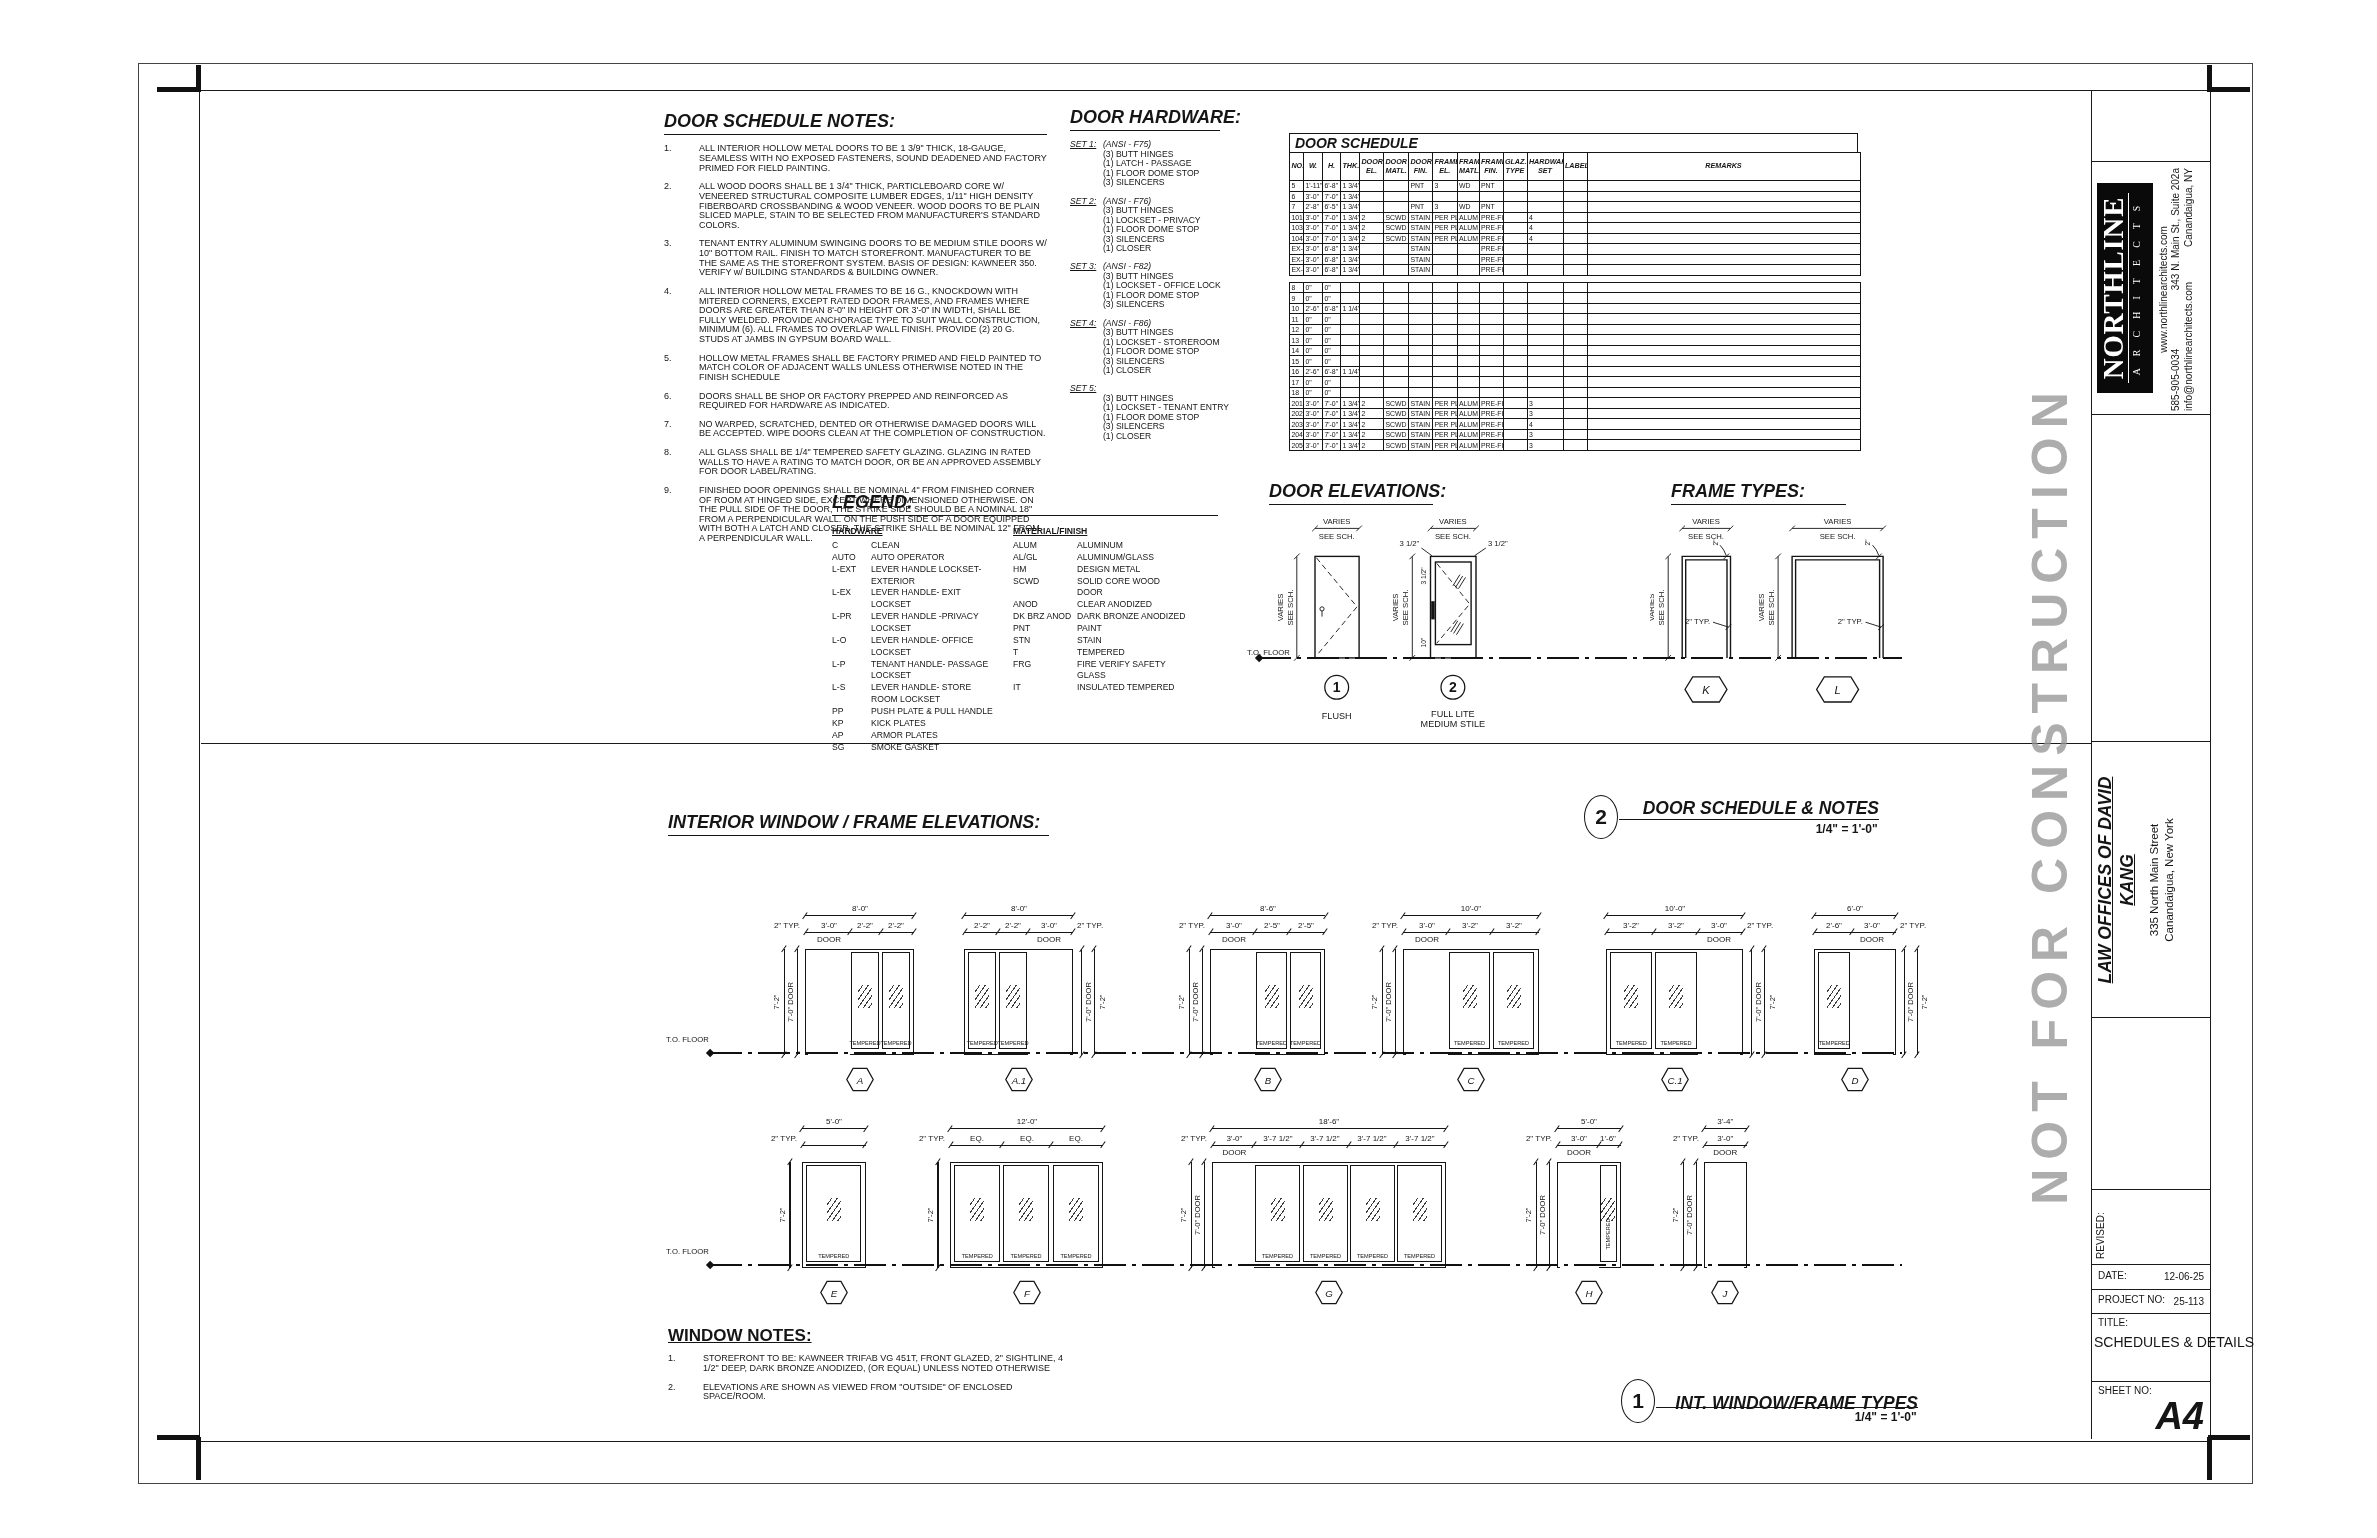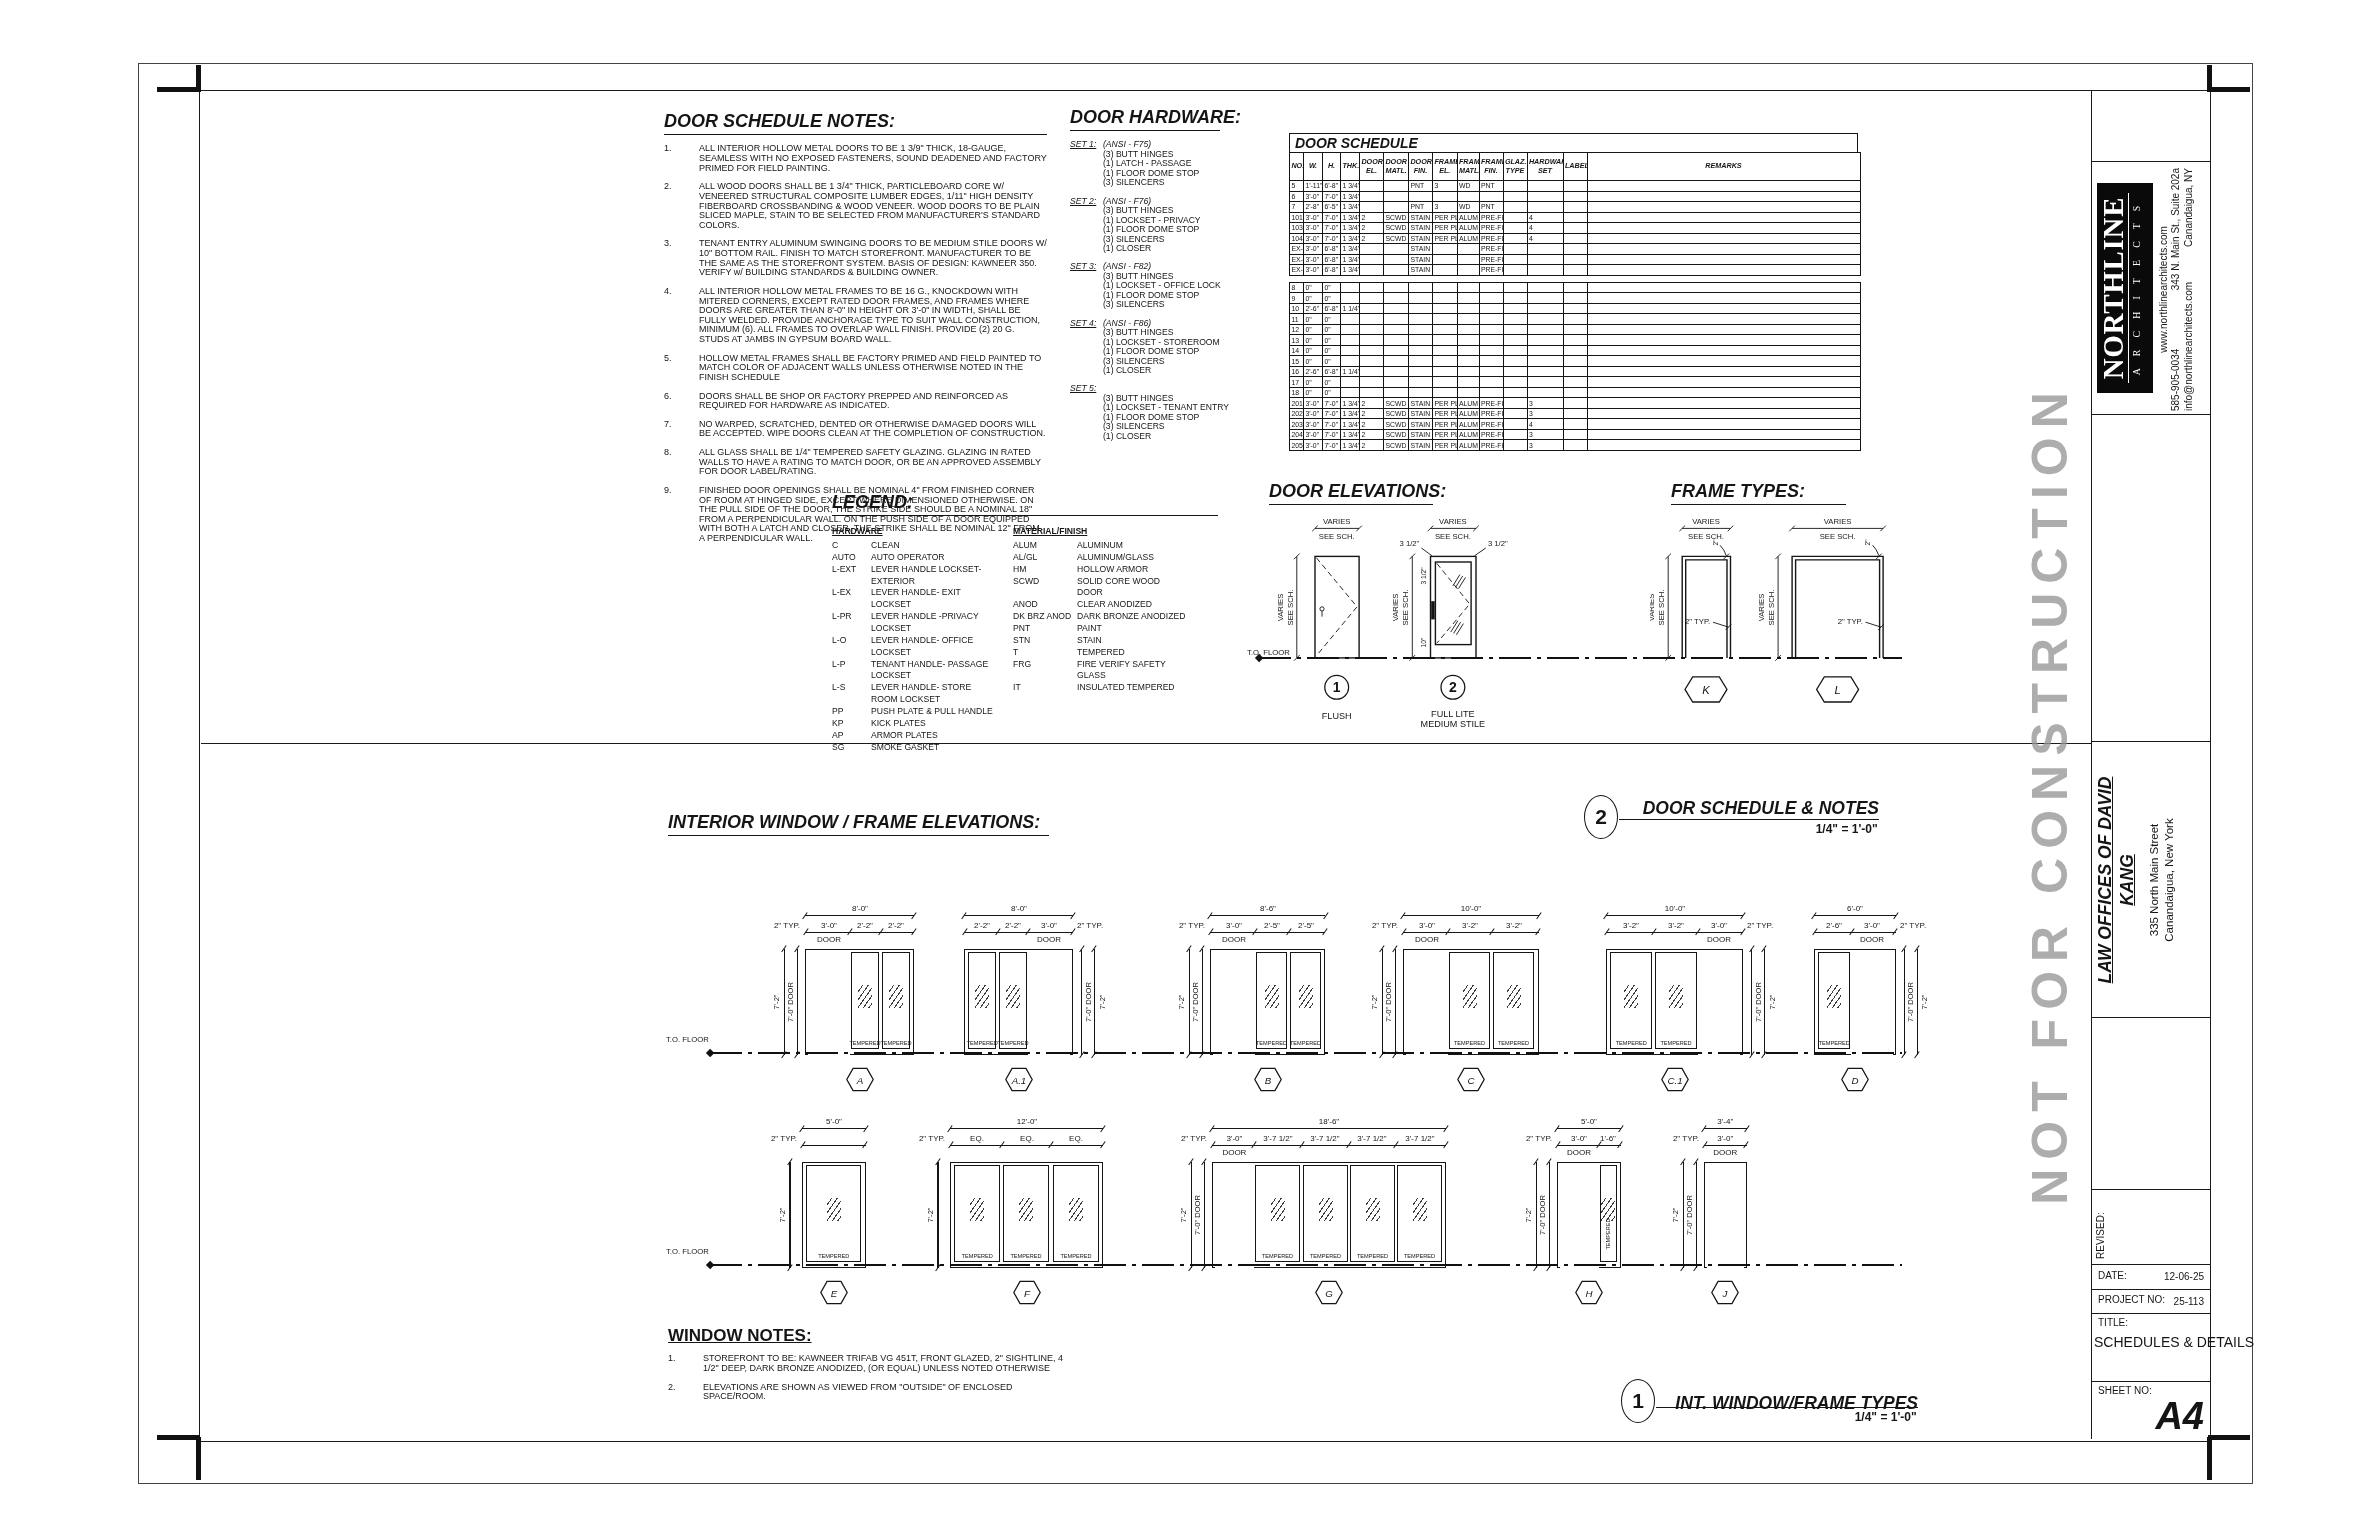--- a/index.html
+++ b/index.html
@@ -742,21 +742,21 @@
         <div class="lrow">
           <div class="lcode">ALUM</div>
           <div class="ldesc">ALUMINUM</div>
         </div>
         <div class="lrow">
           <div class="lcode">AL/GL</div>
           <div class="ldesc">ALUMINUM/GLASS</div>
         </div>
         <div class="lrow">
           <div class="lcode">HM</div>
-          <div class="ldesc">HOLLOW ARMOR</div>
+          <div class="ldesc">DESIGN METAL</div>
         </div>
         <div class="lrow">
           <div class="lcode">SCWD</div>
           <div class="ldesc">SOLID CORE WOOD DOOR</div>
         </div>
         <div class="lrow">
           <div class="lcode">ANOD</div>
           <div class="ldesc">CLEAR ANODIZED</div>
         </div>
         <div class="lrow">

